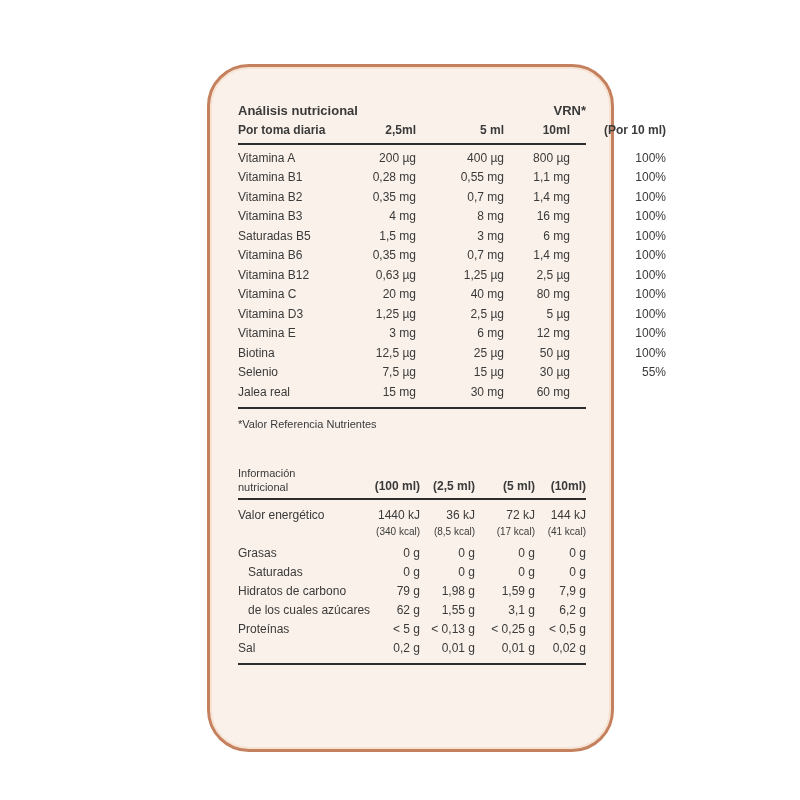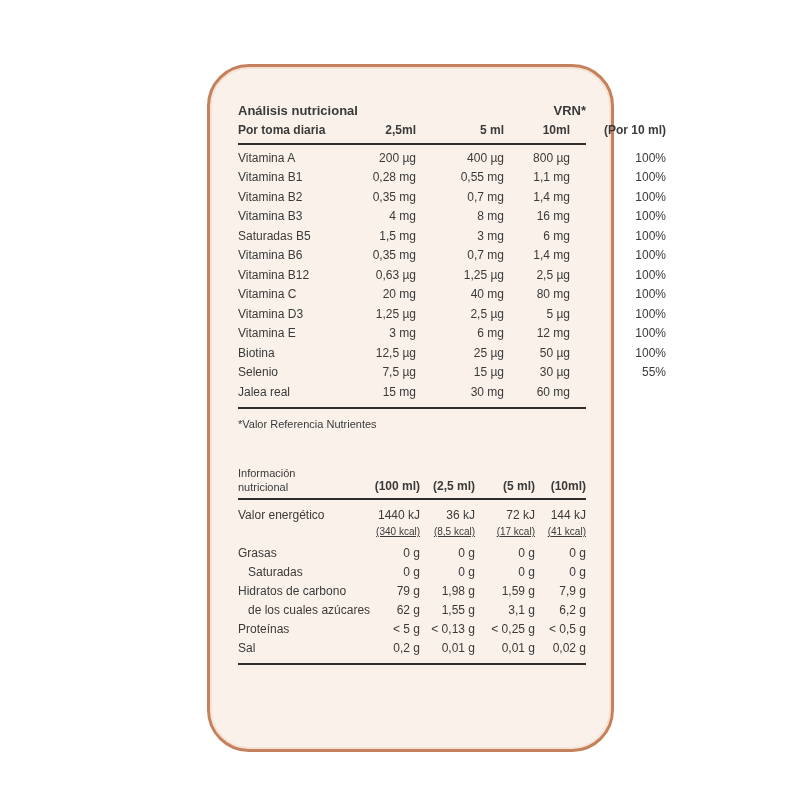--- a/index.html
+++ b/index.html
@@ -61,21 +61,21 @@
   .t2row {
     display: grid;
     grid-template-columns: 128px 54px 55px 60px 51px;
     align-items: baseline;
   }
   .t2head { align-items: end; }
   .t2head .hdr { line-height: 16px; }
   .t2title { font-weight: normal; font-size: 11px; line-height: 14px; }
   .rule.after-hdr2 { margin-top: 4px; margin-bottom: 6px; }
   .t2row > span { line-height: 19px; }
-  .t2row.kcal > span { font-size: 10px; line-height: 13px; text-decoration: underline; }
+  .t2row.kcal > span { font-size: 10px; line-height: 13px; }
   .t2row.kcal { margin-bottom: 5px; }
   .t2row.first-after-gap { margin-top: 6px; }
   .indent { padding-left: 10px; }
   .rule.end-t2 { margin-top: 5px; }
 </style>
 </head>
 <body>
 
 <div class="card">
   <div class="content">

